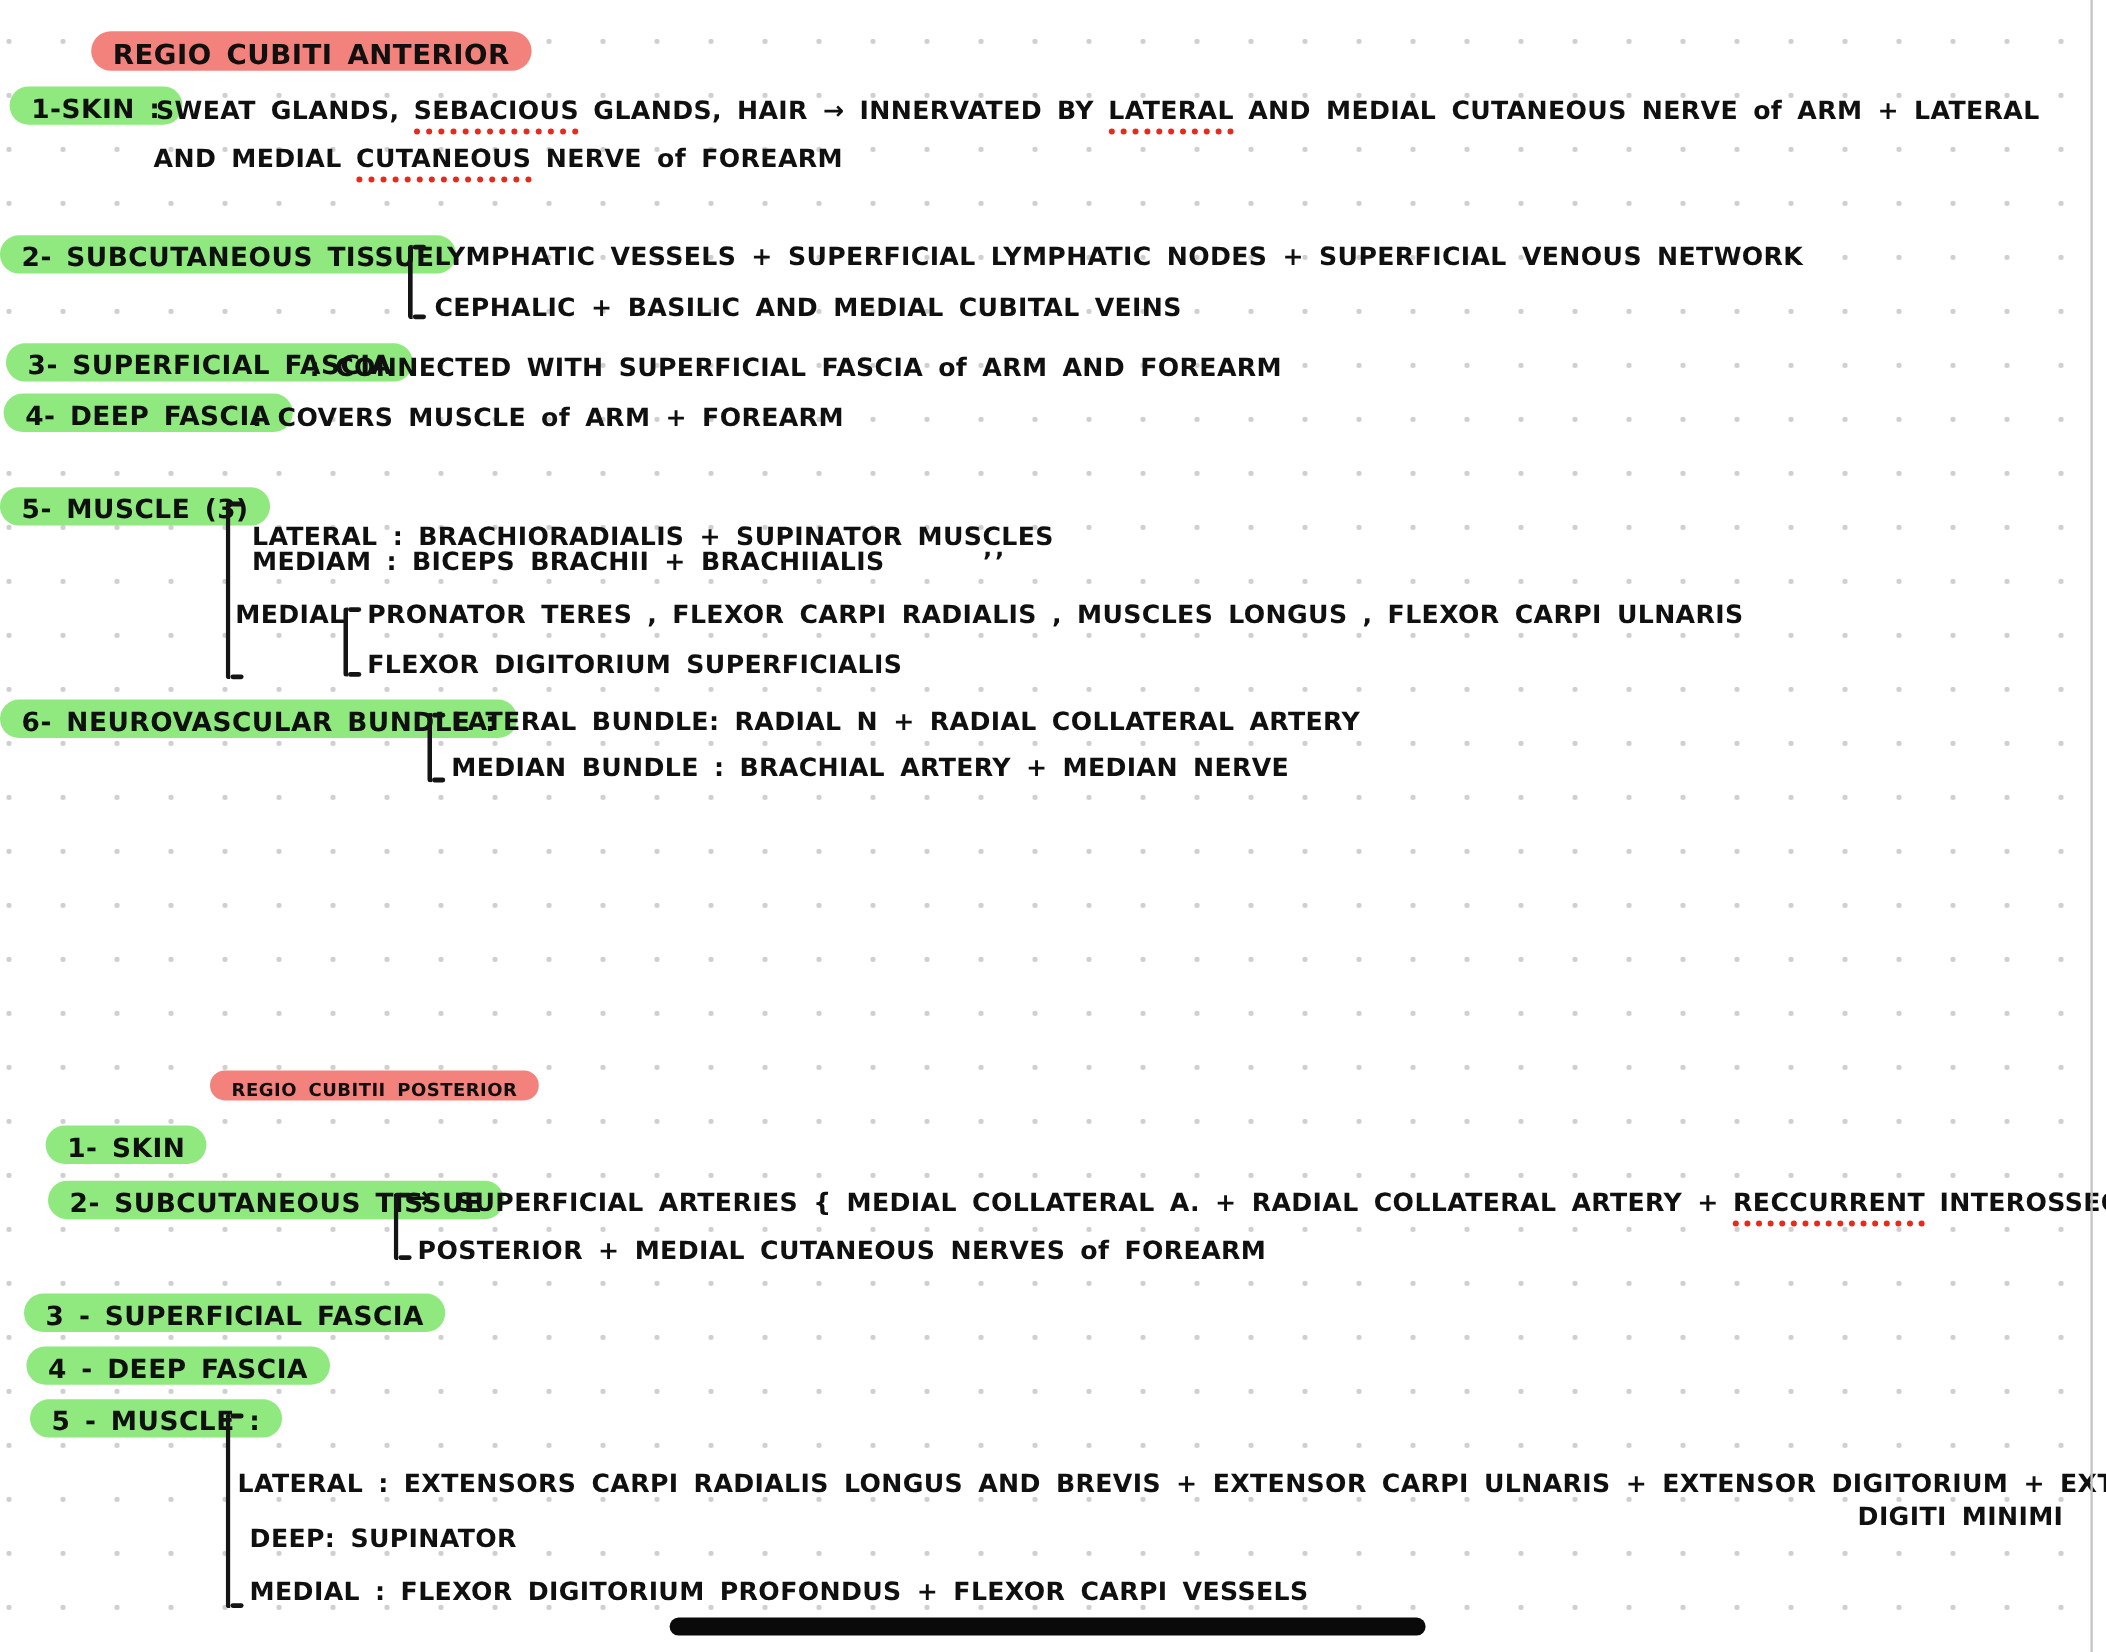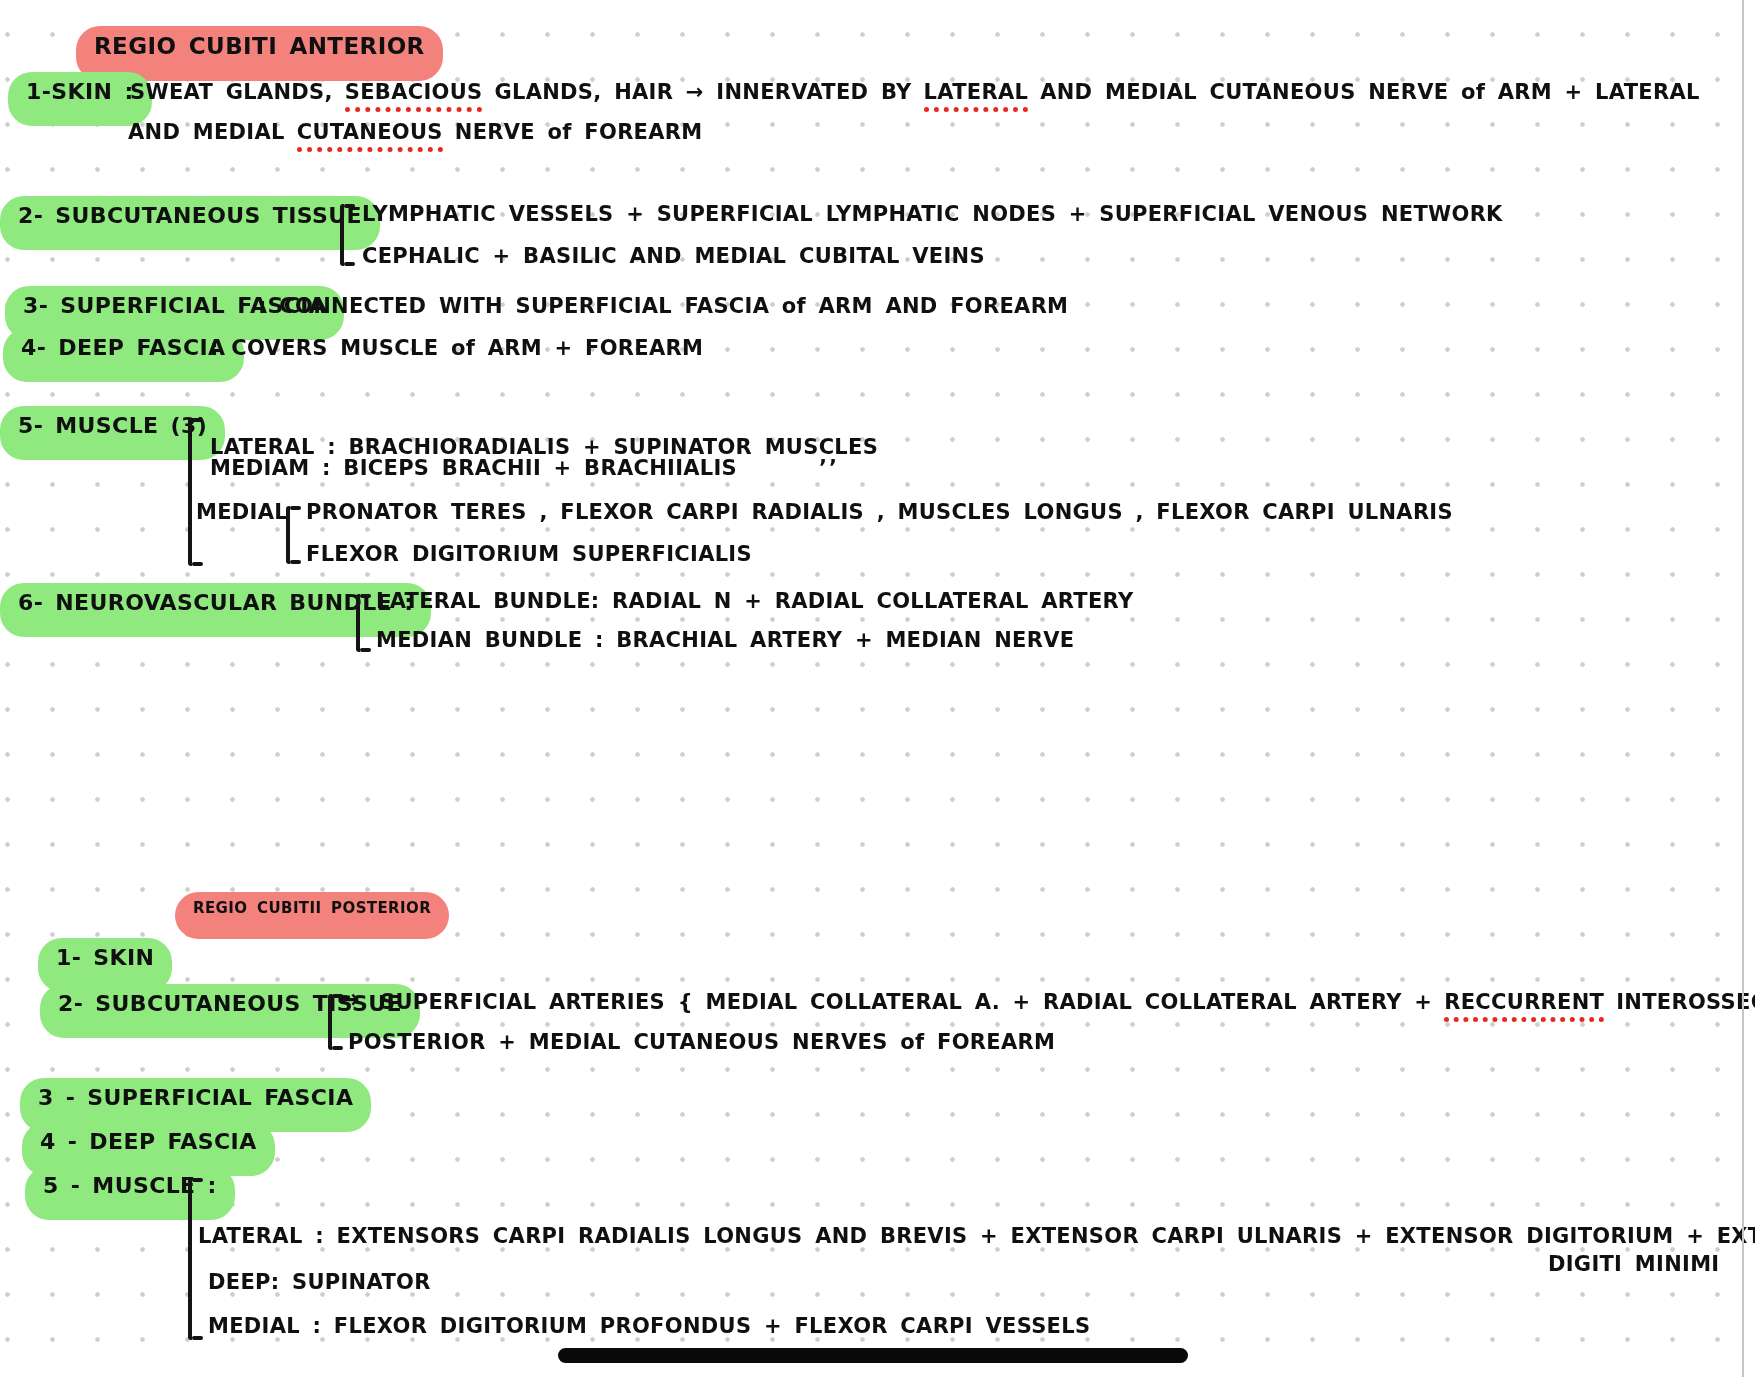--- a/index.html
+++ b/index.html
@@ -8,21 +8,21 @@
     background-color:#ffffff;
     background-image: radial-gradient(circle, #cfcfcf 2px, transparent 2.5px);
     background-size: 45px 45px;
     background-position: 30px 12px;
     font-family:"DejaVu Sans", sans-serif;
     font-weight:bold;
     color:#101010;
   }
   .pill {
     position:absolute; white-space:nowrap;
-    border-radius:24px; padding:7px 18px 22px;
+    border-radius:24px; padding:7px 18px 0;
     font-size:22px; letter-spacing:.4px; word-spacing:4px;
   }
   .pill.green { background:#8fe97f; }
   .pill.red   { background:#f4827c; }
   .line {
     position:absolute; white-space:nowrap;
     font-size:21px; letter-spacing:.3px; word-spacing:5px;
     display:flex; align-items:baseline; gap:12px;
   }
   .u-red { border-bottom:5px dotted #e8291f; padding-bottom:3px; }

